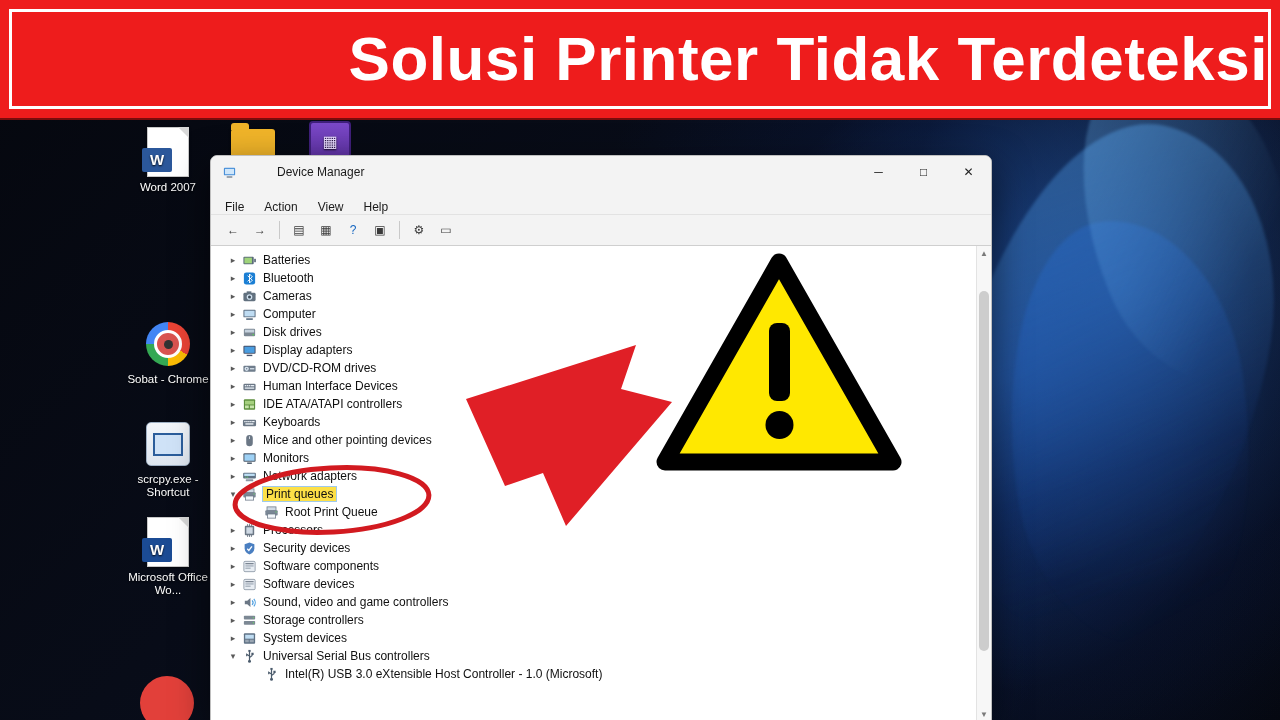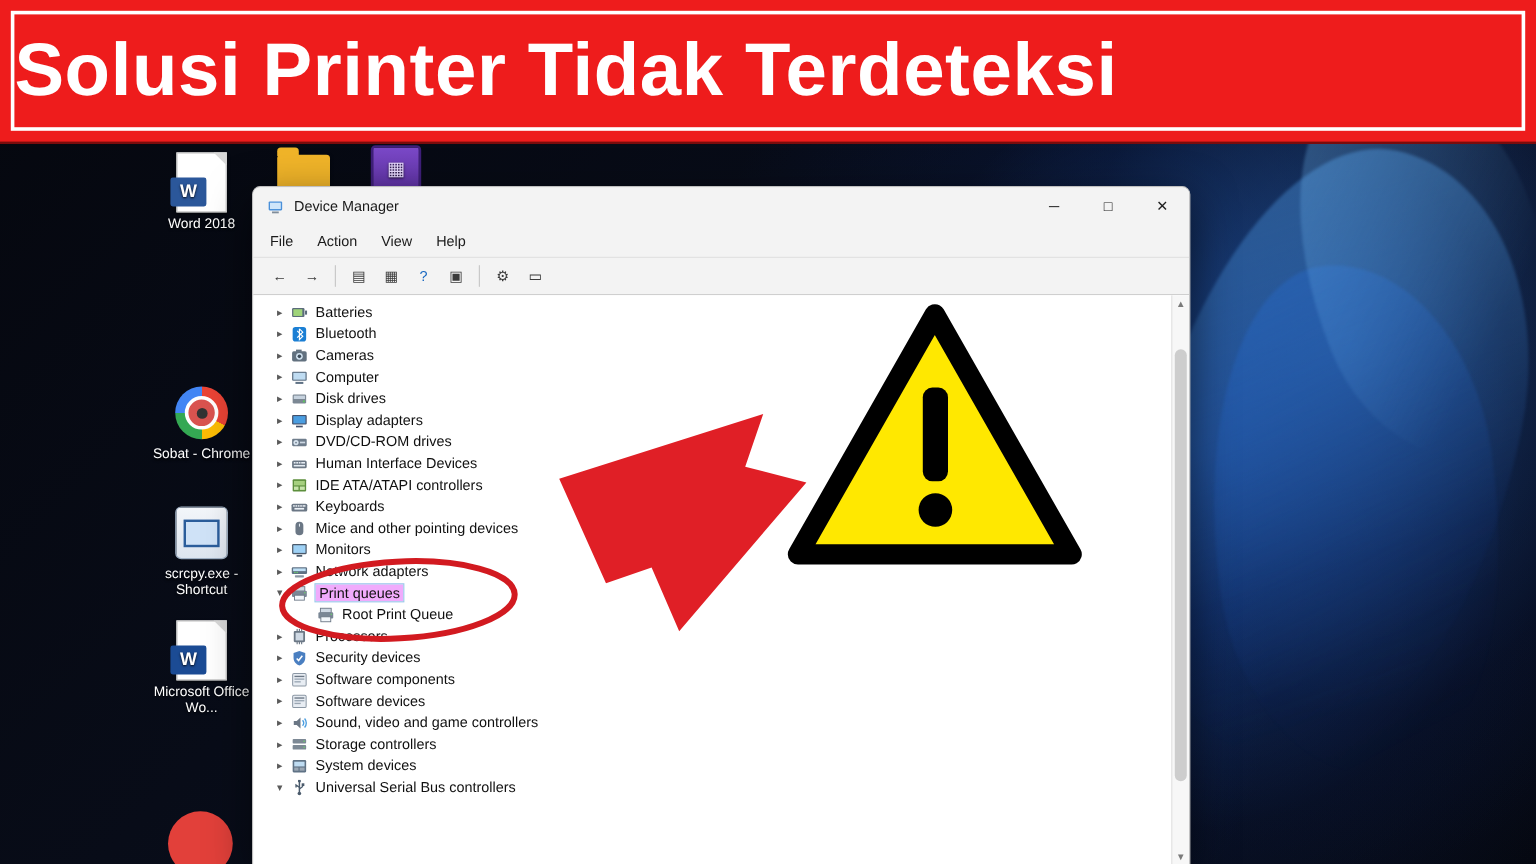--- a/index.html
+++ b/index.html
@@ -48,21 +48,21 @@
     position: absolute; left: 0; top: 0;
     width: 1280px; height: 118px;
     background: #ee1c1c;
     border-bottom: 2px solid #7a0c0c;
     display: flex; align-items: center; justify-content: center;
     z-index: 60;
   }
   .banner-inner {
     width: 1262px; height: 100px;
     border: 3px solid #ffffff;
-    display: flex; align-items: center; justify-content: flex-start;
+    display: flex; align-items: center; justify-content: flex-end;
     box-sizing: border-box;
   }
   .banner-text {
     color: #ffffff;
     font-size: 62px;
     font-weight: bold;
     letter-spacing: .5px;
     white-space: nowrap;
     line-height: 1;
   }
@@ -171,37 +171,38 @@
     z-index: 20;
     display: flex; flex-direction: column;
   }
   .titlebar {
     height: 32px;
     background: #f3f3f3;
     display: flex; align-items: center;
     padding-left: 10px;
     flex: 0 0 auto;
     position: relative;
+    gap: 32px;
   }
   .titlebar .t-icon {
     width: 16px; height: 16px; margin-right: 8px;
     display: flex; align-items: center; justify-content: center;
   }
   .titlebar .t-text { font-size: 12px; color: #1a1a1a; }
   .win-buttons { position: absolute; right: 0; top: 0; height: 32px; display: flex; }
   .win-btn {
     width: 45px; height: 32px;
     display: flex; align-items: center; justify-content: center;
     font-size: 12px; color: #202020;
   }
 
   .menubar {
     height: 26px;
     background: #f3f3f3;
-    display: flex; align-items: center;
+    display: flex; align-items: flex-end;
     padding-left: 14px;
     font-size: 12px; color: #1a1a1a;
     border-bottom: 1px solid #e2e2e2;
     flex: 0 0 auto;
   }
   .menubar .mitem { padding: 0 12px 0 0; margin-right: 8px; }
 
   .toolbar {
     height: 30px;
     background: #f3f3f3;
@@ -242,21 +243,21 @@
     flex: 0 0 16px;
   }
   .row .ico {
     width: 17px; height: 16px; margin-right: 5px;
     display: flex; align-items: center; justify-content: center;
     flex: 0 0 17px;
   }
   .lvl1 { padding-left: 6px; }
   .lvl2 { padding-left: 28px; }
   .row.selected .lbl {
-    background: #f0abfc;
+    background: #fde047;
     outline: 1px solid #9fc9ec;
     padding: 0 3px;
   }
   .scrollbar {
     width: 14px; background: #f7f7f7; border-left: 1px solid #e3e3e3;
     position: relative; flex: 0 0 14px;
   }
   .scroll-thumb {
     position: absolute; left: 2px; top: 45px;
     width: 10px; height: 360px;
@@ -285,21 +286,21 @@
     <div class="wall-petal p3"></div>
     <div class="wall-petal p4"></div>
   </div>
 
   <div class="desk-icon" style="left:120px; top:128px;">
     <div class="glyph">
       <div class="icon-doc">
           <div class="tag tag-word">W</div>
         </div>
     </div>
-    <div>Word 2018</div>
+    <div>Word 2007</div>
   </div>
 
 
   <div class="desk-icon" style="left:120px; top:320px;">
     <div class="glyph">
       <div class="chrome-ring">
           <div class="hub">
             <div class="dot"></div>
           </div>
         </div>
@@ -649,20 +650,34 @@
                 <path d="M8 1.8v10.4" stroke="#4a5a6b" stroke-width="1.3"></path>
                 <circle cx="8" cy="13" r="1.6" fill="#4a5a6b"></circle>
                 <path d="M8 7.5 5 5.6v2.2" stroke="#4a5a6b" stroke-width="1.2" fill="none"></path>
                 <rect x="6.8" y="1" width="2.4" height="2" fill="#4a5a6b"></rect>
                 <rect x="10" y="4" width="2.4" height="2.4" fill="#4a5a6b"></rect>
                 <path d="M8 9 11.2 6.6" stroke="#4a5a6b" stroke-width="1.2" fill="none"></path>
               </svg>
             </span>
             <span class="lbl">Universal Serial Bus controllers</span>
           </div>
+          <div class="row lvl2">
+            <span class="chev"></span>
+            <span class="ico">
+              <svg class="svgico" viewBox="0 0 16 16">
+                <path d="M8 1.8v10.4" stroke="#4a5a6b" stroke-width="1.3"></path>
+                <circle cx="8" cy="13" r="1.6" fill="#4a5a6b"></circle>
+                <path d="M8 7.5 5 5.6v2.2" stroke="#4a5a6b" stroke-width="1.2" fill="none"></path>
+                <rect x="6.8" y="1" width="2.4" height="2" fill="#4a5a6b"></rect>
+                <rect x="10" y="4" width="2.4" height="2.4" fill="#4a5a6b"></rect>
+                <path d="M8 9 11.2 6.6" stroke="#4a5a6b" stroke-width="1.2" fill="none"></path>
+              </svg>
+            </span>
+            <span class="lbl">Intel(R) USB 3.0 eXtensible Host Controller - 1.0 (Microsoft)</span>
+          </div>
         </div>
       <div class="scrollbar">
         <div class="scroll-arrow" style="top:0">▲</div>
         <div class="scroll-thumb"></div>
         <div class="scroll-arrow" style="bottom:0">▼</div>
       </div>
     </div>
   </div>
 
   <svg class="overlay" viewBox="0 0 1280 720">

